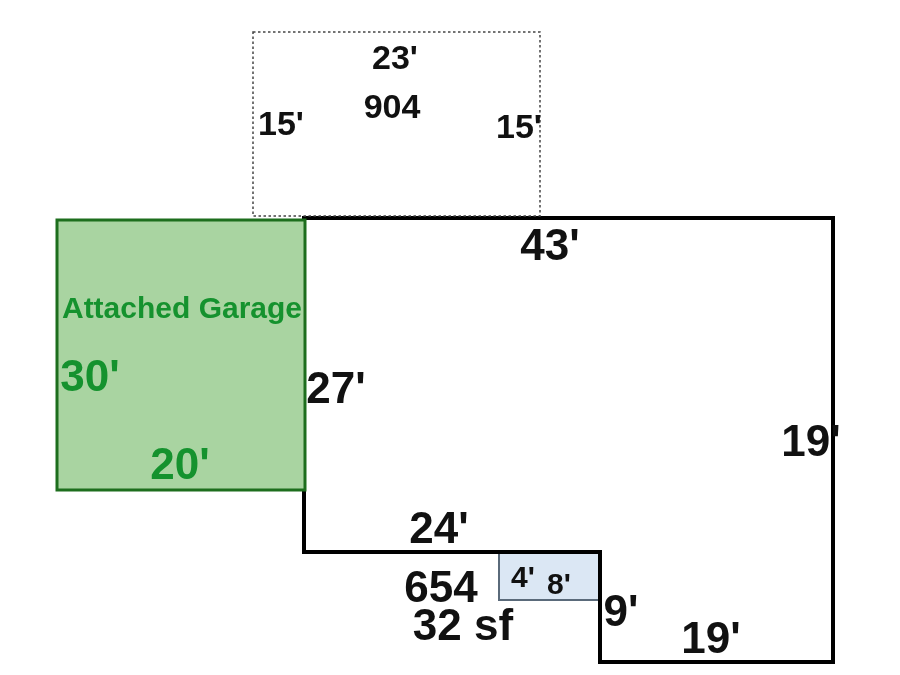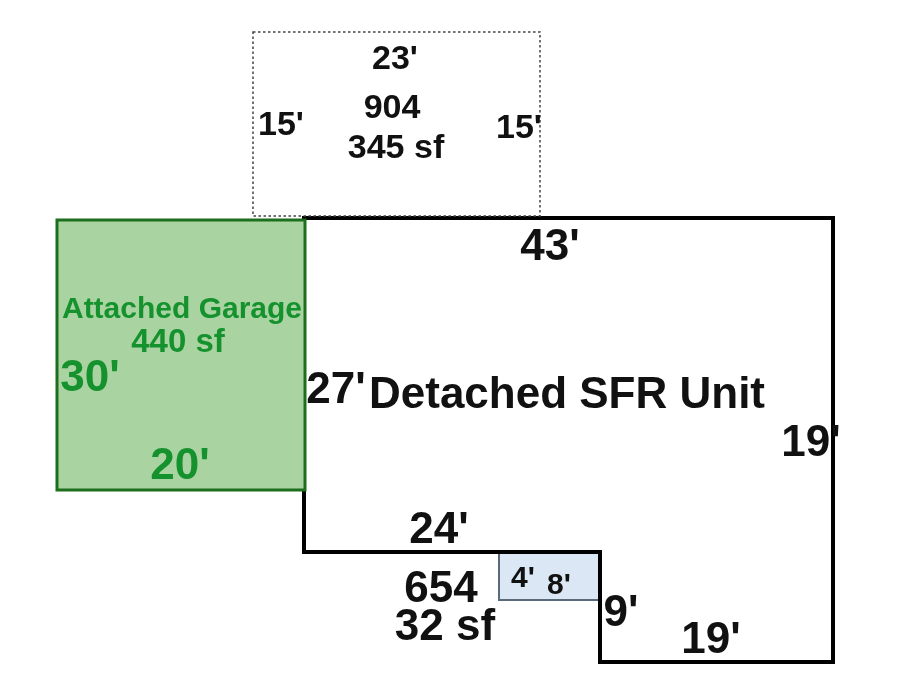--- a/index.html
+++ b/index.html
@@ -39,35 +39,32 @@
 
     <polygon points="304,206 833,206 833,650 600,650 600,540 304,540" fill="#ffffff" stroke-width="4" stroke-linejoin="miter" stroke="#000000"></polygon>
 
     <rect x="253" y="20" width="287" height="184" fill="none" stroke-width="1.5" stroke-dasharray="2.5,2.5" stroke="#444444"></rect>
 
     <rect x="57" y="208" width="248" height="270" stroke-width="3" fill="#a9d4a1" stroke="#1d6e1d"></rect>
   </svg>
 
   <div class="lbl fs34" style="left:395px; top:45px;">23'</div>
   <div class="lbl fs34" style="left:392px; top:94px;">904</div>
-  <div class="lbl fs34" style="left:396px; top:134px;">345 sf</div>
   <div class="lbl fs34" style="left:281px; top:111px;">15'</div>
   <div class="lbl fs34" style="left:519px; top:114px;">15'</div>
 
   <div class="lbl fs30 green" style="left:182px; top:296px;">Attached Garage</div>
-  <div class="lbl fs33 green" style="left:178px; top:328px;">440 sf</div>
   <div class="lbl fs32 green" style="left:90px;  top:364px;">30'</div>
   <div class="lbl fs32 green" style="left:180px; top:452px;">20'</div>
 
   <div class="lbl fs32" style="left:550px; top:233px;">43'</div>
   <div class="lbl fs32" style="left:336px; top:376px;">27'</div>
-  <div class="lbl fs32" style="left:567px; top:381px;">Detached SFR Unit</div>
   <div class="lbl fs32" style="left:811px; top:429px;">19'</div>
   <div class="lbl fs32" style="left:439px; top:516px;">24'</div>
   <div class="lbl fs32" style="left:621px; top:599px;">9'</div>
   <div class="lbl fs32" style="left:711px; top:626px;">19'</div>
 
   <div class="lbl fs32" style="left:441px; top:575px;">654</div>
-  <div class="lbl fs32" style="left:445px; top:613px;">32 sf</div>
+  <div class="lbl fs32" style="left:463px; top:613px;">32 sf</div>
   <div class="lbl fs30" style="left:523px; top:565px;">4'</div>
   <div class="lbl fs30" style="left:559px; top:572px;">8'</div>
 
 </div>
 
 </body></html>

